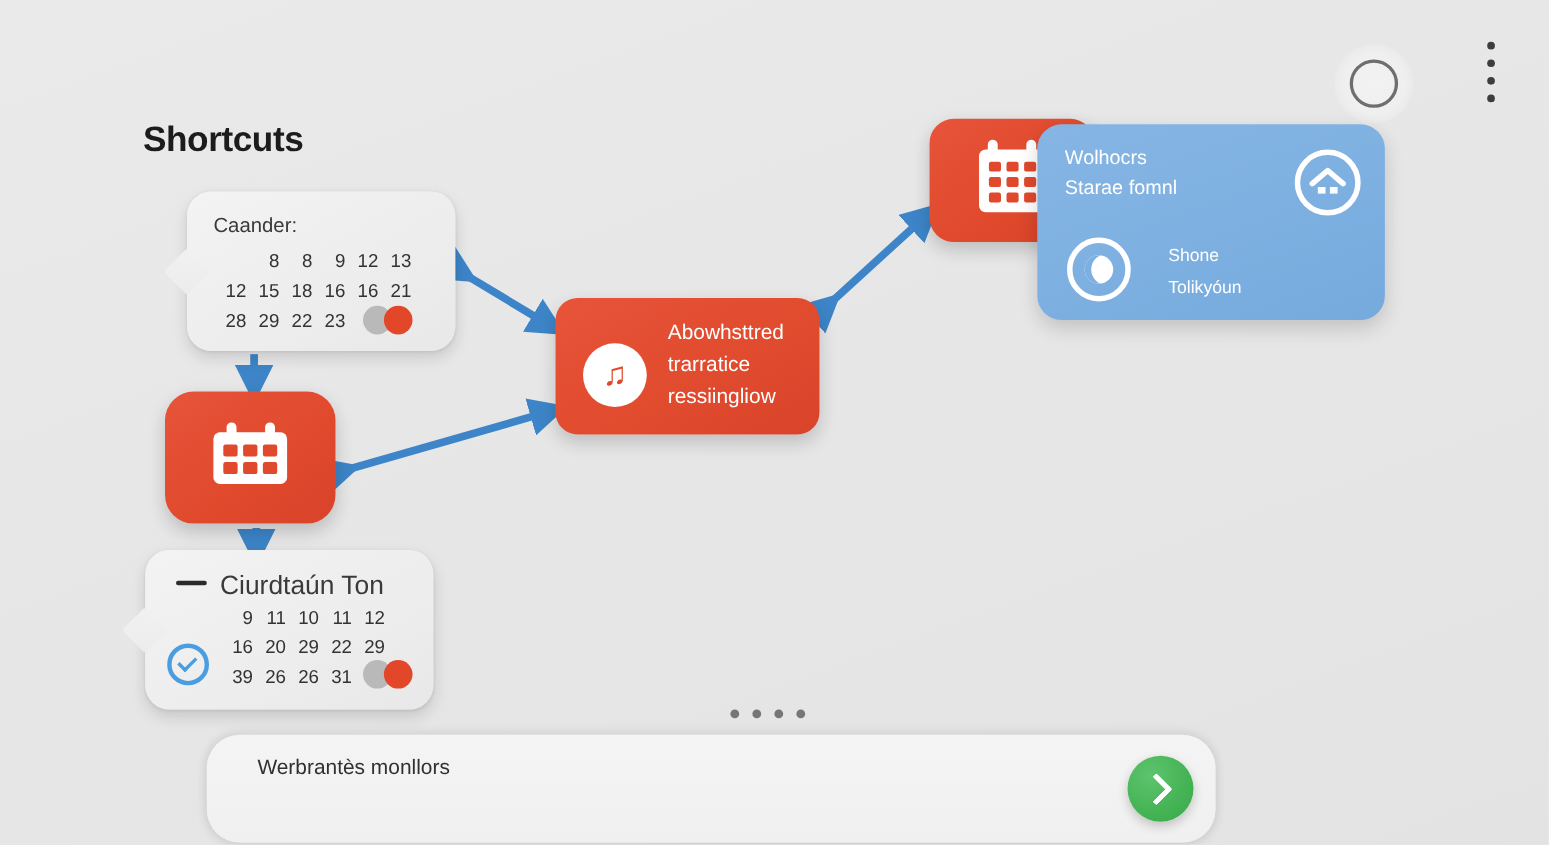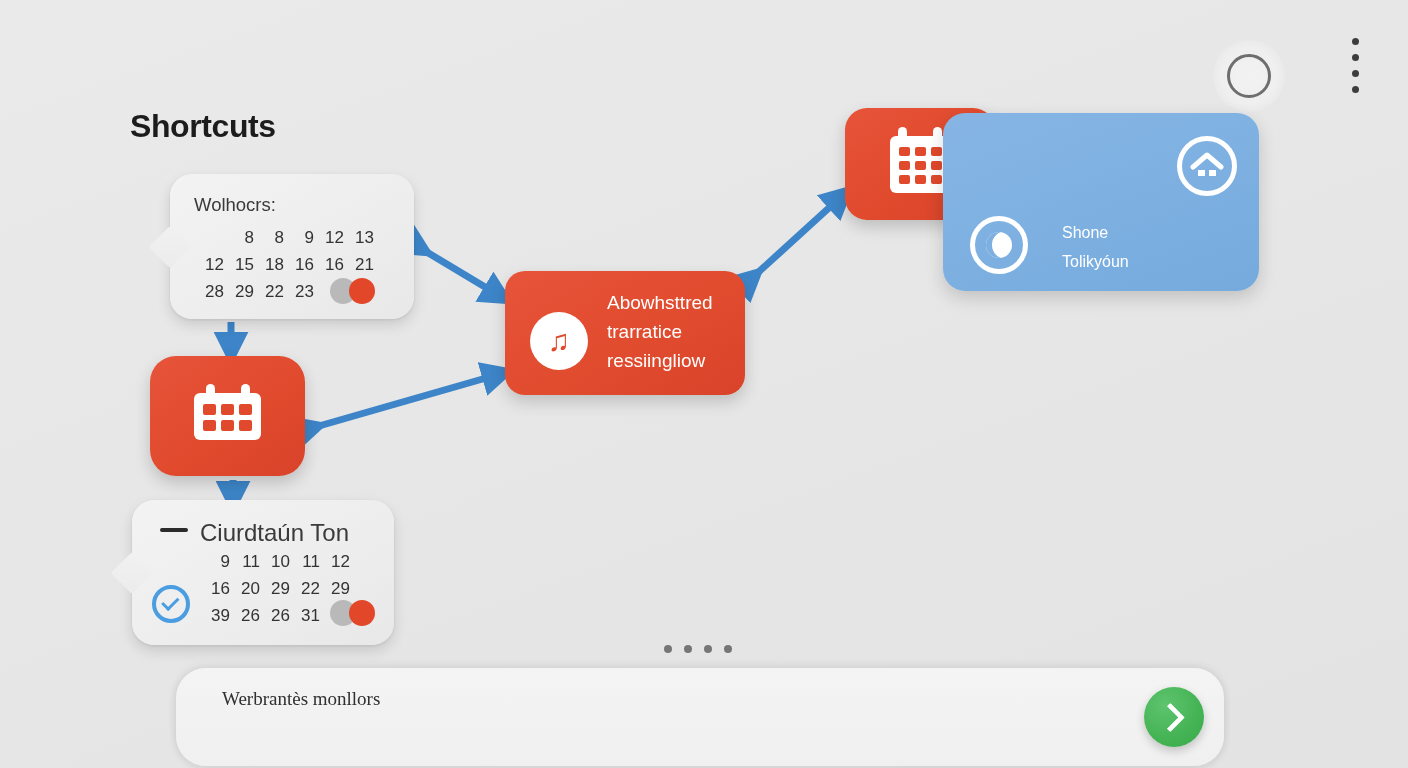--- a/index.html
+++ b/index.html
@@ -180,25 +180,24 @@
 
   
   .pager {
     position: absolute; left: 664px; top: 645px;
     display: flex; gap: 12px;
   }
   .pager i { display:block; width: 8px; height: 8px; border-radius: 50%; background: #767676; }
 
   
   #input-bar {
-    position: absolute; left: 176px; top: 668px; width: 1048px; height: 98px;
+    position: absolute; left: 188px; top: 668px; width: 917px; height: 98px;
     background: linear-gradient(180deg, #f4f4f4 0%, #f0f0f0 100%);
     border-radius: 30px;
     box-shadow: 0 -2px 10px rgba(0,0,0,0.07), 0 3px 10px rgba(0,0,0,0.07);
-    font-family: Liberation Serif, serif;
   }
   #input-bar .txt {
     position: absolute; left: 46px; top: 16px;
     font-size: 19px; color: #303030; line-height: 29px;
   }
   .send-btn {
     position: absolute; right: 20px; top: 19px;
     width: 60px; height: 60px; border-radius: 50%;
     background: radial-gradient(circle at 35% 30%, #5ec46e 0%, #44b354 60%, #3aa94b 100%);
     box-shadow: 0 4px 10px rgba(0,0,0,0.2);
@@ -242,21 +241,21 @@
 
   <line x1="312" y1="428" x2="500" y2="374" stroke="#3d85c8" stroke-width="7" marker-start="url(#ah)" marker-end="url(#ah)"></line>
 
   <line x1="231" y1="322" x2="231" y2="350" stroke="#3d85c8" stroke-width="7" marker-end="url(#ah)"></line>
 
   <line x1="233" y1="480" x2="233" y2="499" stroke="#3d85c8" stroke-width="7" marker-end="url(#ah)"></line>
 </svg>
 
 <div class="card card-light" id="cal-card-top">
   <div class="tail-left"></div>
-  <div class="cap">Wolhocrs:</div>
+  <div class="cap">Caander:</div>
   <div class="numgrid">
     <div class="numrow r1">
       <span class="w">8</span>
       <span class="w">8</span>
       <span class="w">9</span>
       <span class="w">12</span>
       <span class="w">13</span>
     </div>
     <div class="numrow">
       <span class="w">12</span>
@@ -356,20 +355,24 @@
           <i></i>
           <i></i>
           <i></i>
           <i></i>
       </div>
     </div>
   </div>
 </div>
 
 <div class="card" id="blue-card">
+  <div class="t1">
+    <div>Wolhocrs</div>
+    <div>Starae fomnl</div>
+  </div>
   <div class="home-ico">
     <svg width="34" height="30" viewBox="0 0 34 30">
       <path d="M3 16 L17 4 L31 16" fill="none" stroke="#fff" stroke-width="5" stroke-linecap="round" stroke-linejoin="round"></path>
       <rect x="8" y="19" width="7" height="6" fill="#fff"></rect>
       <rect x="19" y="19" width="7" height="6" fill="#fff"></rect>
     </svg>
   </div>
   <div class="moon-ico">
     <div class="m"></div>
   </div>

